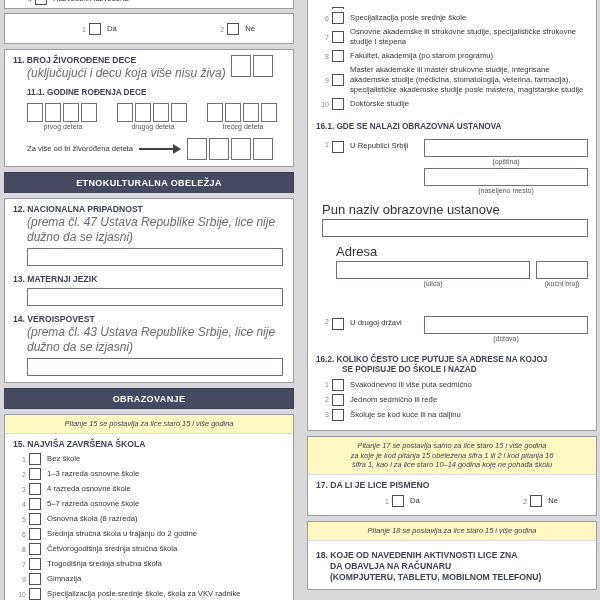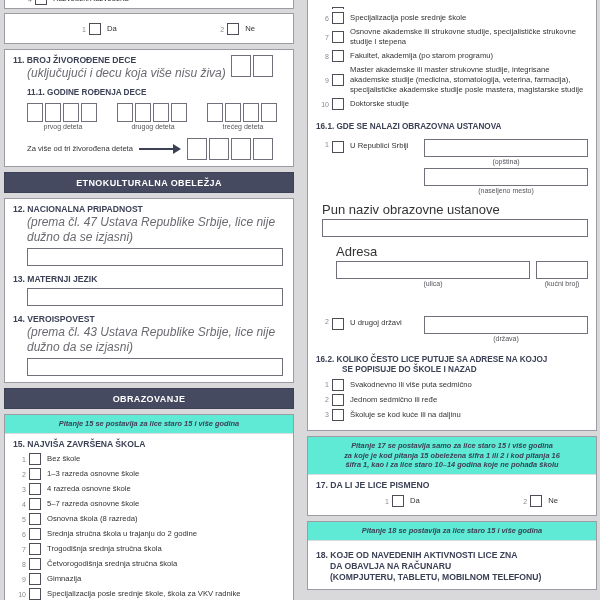--- a/index.html
+++ b/index.html
@@ -13,21 +13,21 @@
   .col{flex:0 0 290px;width:290px;display:flex;flex-direction:column;}
   .qbox{background:#fff;border:1px solid #9c9ca2;margin-bottom:5px;box-sizing:border-box;}
   .cut-top{border-top:none;}
   .pad{padding:5px 8px 6px 8px;}
   .band{
     background:#454a61;color:#fff;font-weight:bold;font-size:9px;
     text-align:center;padding:5px 0 4px 0;letter-spacing:.4px;
     border:1px solid #3c4156;margin-bottom:5px;
   }
   .note-strip{
-    background:#5eead4;color:#3c4156;font-style:italic;font-weight:bold;
+    background:#fef9c3;color:#3c4156;font-style:italic;font-weight:normal;
     font-size:7.4px;text-align:center;padding:4px 8px;line-height:1.3;
     border-bottom:1px solid #dcdcdf;
   }
   .qtitle{color:#3c4156;font-weight:bold;font-size:8.6px;line-height:1.3;}
   .qsubtitle{color:#3c4156;font-weight:bold;font-size:8.2px;line-height:1.3;}
   .hint{color:#6a6a72;font-style:italic;font-size:12px;line-height:1.25;}
   .opt-row{display:flex;align-items:center;margin:3px 0;}
   .opt-num{flex:0 0 13px;width:13px;text-align:right;color:#8a8a90;font-size:7px;margin-right:3px;}
   .cb{flex:0 0 10px;width:10px;height:10px;border:1px solid #4e4e58;background:#fff;}
   .opt-label{font-size:7.7px;color:#333;line-height:1.3;margin-left:6px;}
@@ -177,28 +177,28 @@
               <span class="opt-num">5</span>
               <span class="cb"></span>
               <span class="opt-label">Osnovna škola (8 razreda)</span>
             </div>
             <div class="opt-row">
               <span class="opt-num">6</span>
               <span class="cb"></span>
               <span class="opt-label">Srednja stručna škola u trajanju do 2 godine</span>
             </div>
             <div class="opt-row">
+              <span class="opt-num">8</span>
+              <span class="cb"></span>
+              <span class="opt-label">Četvorogodišnja srednja stručna škola</span>
+            </div>
+            <div class="opt-row">
               <span class="opt-num">7</span>
               <span class="cb"></span>
               <span class="opt-label">Trogodišnja srednja stručna škola</span>
-            </div>
-            <div class="opt-row">
-              <span class="opt-num">8</span>
-              <span class="cb"></span>
-              <span class="opt-label">Četvorogodišnja srednja stručna škola</span>
             </div>
             <div class="opt-row">
               <span class="opt-num">9</span>
               <span class="cb"></span>
               <span class="opt-label">Gimnazija</span>
             </div>
             <div class="opt-row">
               <span class="opt-num">10</span>
               <span class="cb"></span>
               <span class="opt-label">Specijalizacija posle srednje škole, škola za VKV radnike</span>

